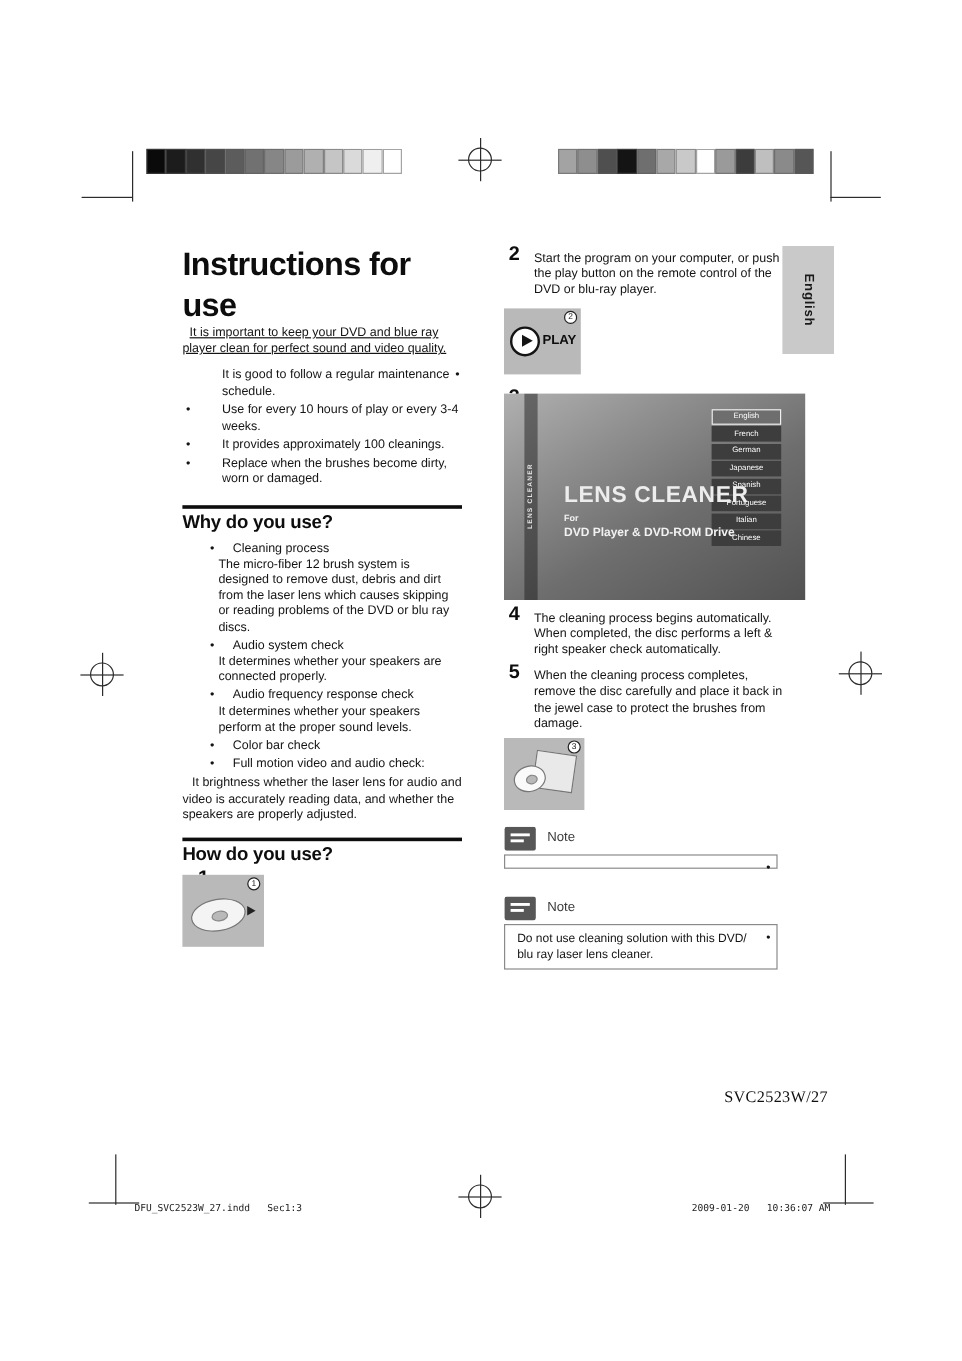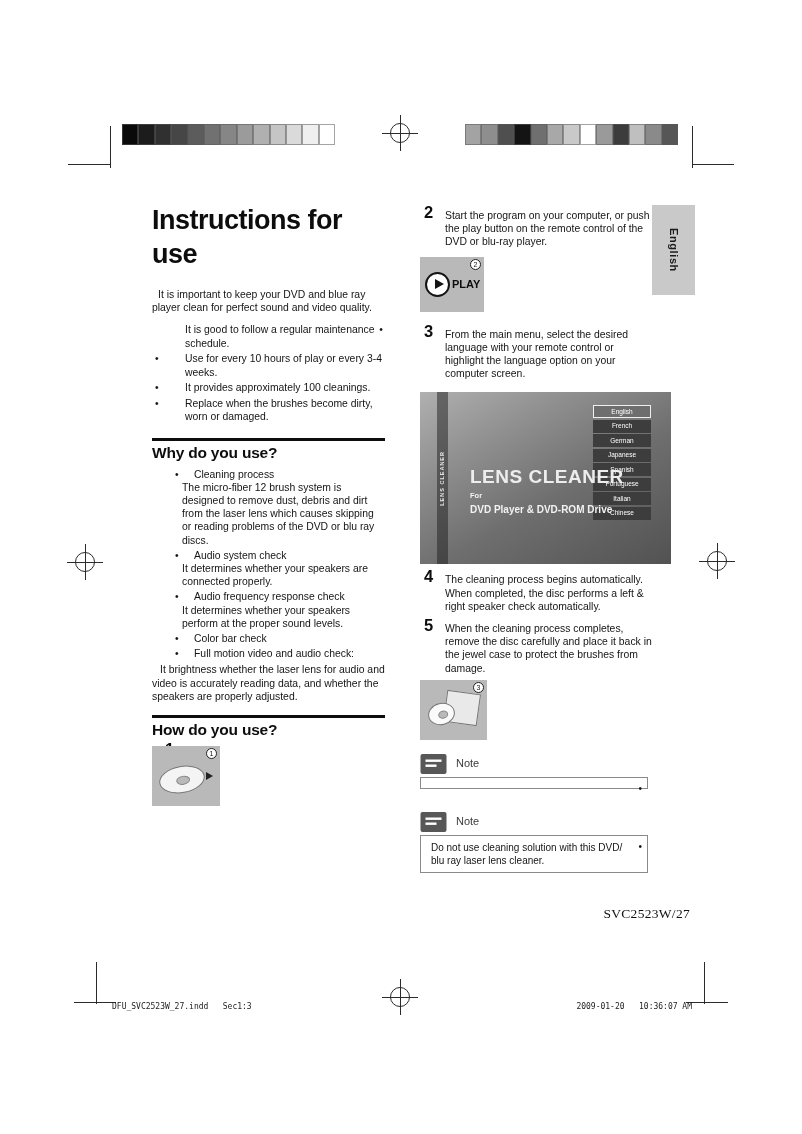--- a/index.html
+++ b/index.html
@@ -20,21 +20,21 @@
   
   .lang-tab { position:absolute; left:652px; top:205px; width:43px; height:90px; background:#c9c9c9;
               display:flex; align-items:center; justify-content:center; }
   .lang-tab span { writing-mode:vertical-rl; font-size:11px; font-weight:700; color:#1a1a1a; letter-spacing:.6px; }
 
   
   .col-left  { position:absolute; left:152px; top:203px; width:233px; font-size:10.4px; line-height:13.2px; }
   .col-right { position:absolute; left:420px; top:209px; width:232px; font-size:10.4px; line-height:13.2px; }
 
   .doc-title { font-size:27px; line-height:34px; font-weight:700; letter-spacing:-0.5px; color:#0d0d0d; }
-  .intro { margin-top:17px; text-indent:6px; }
+  .intro { text-indent:6px;text-decoration:underline; }
 
   .sect { border-top:3px solid #0d0d0d; padding-top:5px; }
   .sect-when { margin-top:17px; }
   .sect-why  { margin-top:15px; }
   .sect-how  { margin-top:12px; }
   .sect-h { font-size:15.5px; font-weight:700; letter-spacing:-0.2px; color:#0d0d0d; }
 
   .blist { margin-top:9px; }
   .bitem { position:relative; padding-left:33px; margin-bottom:2.5px; }
   .bitem .bm { position:absolute; left:3px; top:0; }
@@ -256,21 +256,20 @@
     <div class="figure fig2">
       <span class="fig-badge">2</span>
       <span class="play-circle">
           <span class="play-tri"></span>
         </span>
       <span class="play-label">PLAY</span>
     </div>
 
     <div class="step stepR" style="margin-top:16px;">
       <span class="step-num">3</span>
-      <span class="step-text">From the main menu, select the desired language with your remote control or highlight the language option on your computer screen.</span>
     </div>
 
     <div class="menu-screen">
       <div class="menu-strip">
         <span>LENS CLEANER</span>
       </div>
       <div class="lang-list">
         <span class="lang sel">English</span>
         <span class="lang">French</span>
         <span class="lang">German</span>

